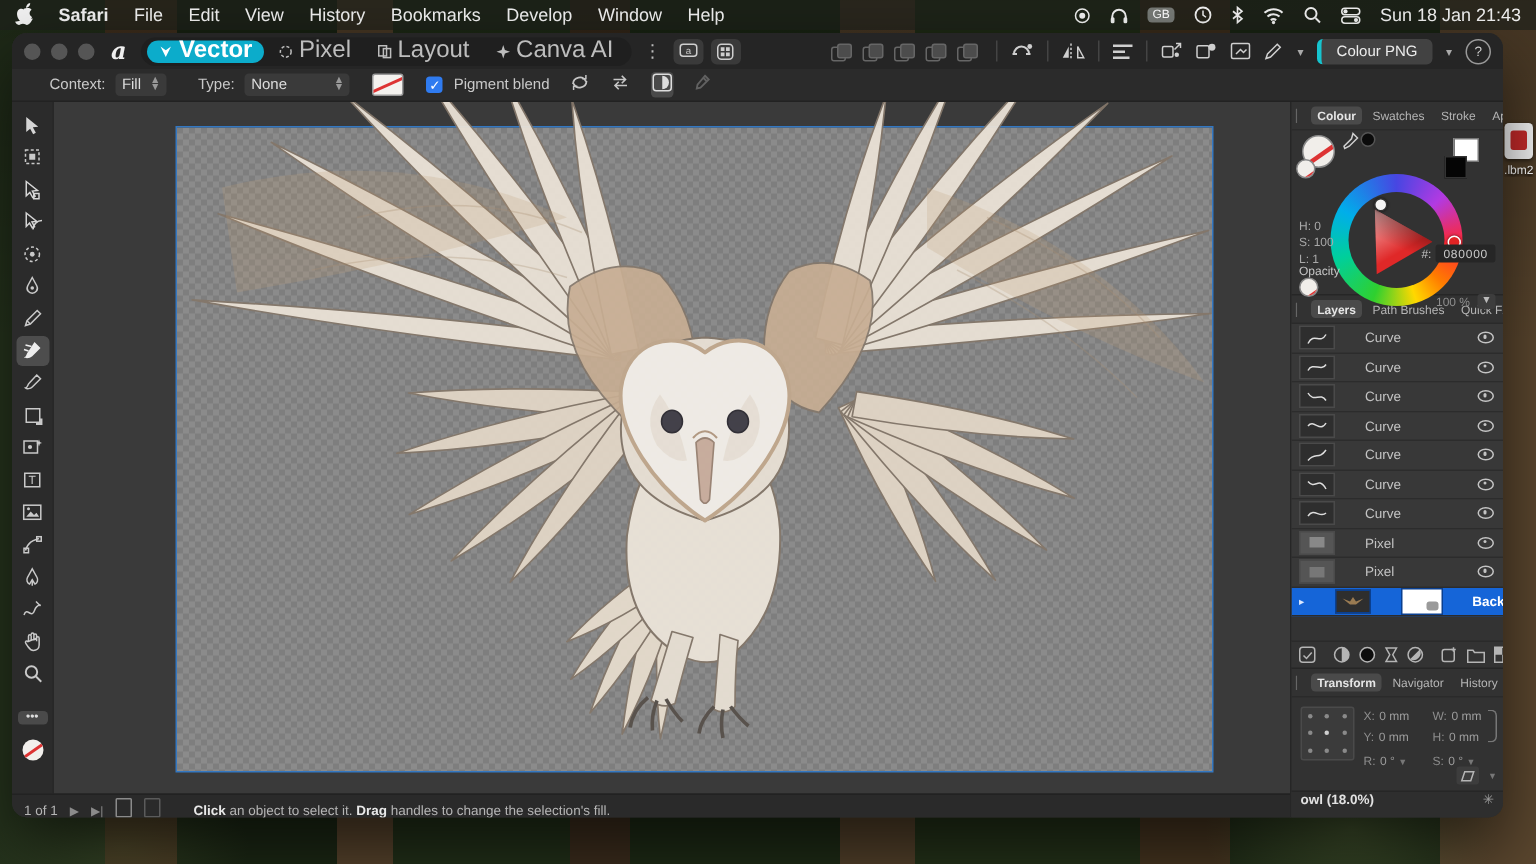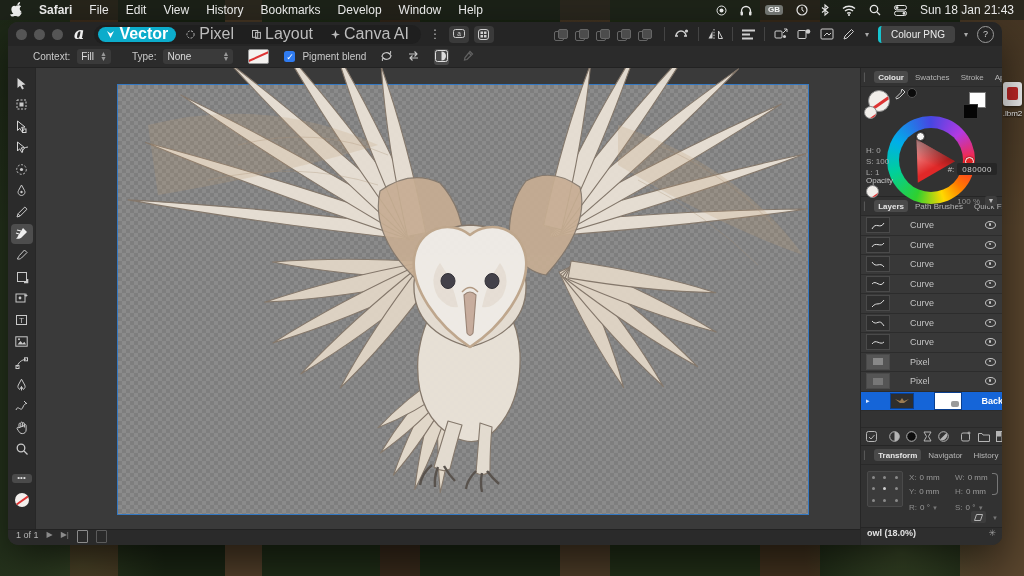--- a/index.html
+++ b/index.html
@@ -17,21 +17,21 @@
       #57432c 225px 262px, #223019 262px 380px, #3c2d1d 380px 420px,
       #1e2b16 420px 560px, #52402a 560px 610px, #243219 610px 760px,
       #463520 760px 820px, #1f2c17 820px 960px, #5a462e 960px 1024px)}
   
   #menubar{left:0;top:0;width:1024px;height:20px;background:rgba(30,33,28,.66);
     color:#f1f1f1;font-size:12px;display:flex;align-items:center;padding:0 10px;box-sizing:border-box}
   #menubar .mi{margin-right:17px;white-space:nowrap}
   #menubar .app{font-weight:bold}
   .mbicons{margin-left:auto;display:flex;align-items:center;gap:13px}
   .mbicons svg{display:block}
-  .kbd{background:#777a76;color:#fff;font-size:8px;font-weight:bold;border-radius:3px;padding:1px 3px;line-height:1}
+  .kbd{background:#777a76;color:#fff;font-size:8px;font-weight:normal;border-radius:3px;padding:1px 3px;line-height:1}
   .clock{font-size:12px;white-space:nowrap}
   
   #win{left:8px;top:22px;width:994px;height:523px;background:#2e2e2e;border-radius:10px;
        box-shadow:0 20px 45px rgba(0,0,0,.6);overflow:hidden}
   
   #titlebar{left:0;top:0;width:100%;height:24px;background:#252525;display:flex;align-items:center;padding:0 8px;box-sizing:border-box}
   .tl{width:11px;height:11px;border-radius:50%;background:#555;margin-right:7px}
   .alogo{color:#eee;font-family:"DejaVu Serif",serif;font-style:italic;font-weight:bold;font-size:16px;margin:0 10px 2px 4px}
   #personas{background:#1f1f1f;border-radius:12px;height:19px;display:flex;align-items:center;padding:0 4px;gap:2px}
   .persona{color:#bdbdbd;font-size:16px;display:flex;align-items:center;gap:4px;padding:0 8px;height:15px;border-radius:9px}
@@ -72,21 +72,21 @@
   .tool svg{display:block}
   .tooldots{width:20px;height:9px;border-radius:3px;background:#4a4a4a;color:#ddd;font-size:8px;line-height:7px;text-align:center;margin:14px 0 10px}
   .nofillc{width:14px;height:14px;border-radius:50%;background:#f2efec;position:relative;overflow:hidden}
   .nofillc:after{content:"";position:absolute;left:-2px;top:6px;width:20px;height:2px;background:#d33;transform:rotate(-35deg)}
   
   #canvasarea{left:28px;top:46px;width:824px;bottom:16px;background:#3a3a3a;overflow:hidden}
   #artboard{left:82px;top:17px;width:690px;height:429px;outline:1px solid #3478c2;
     background:repeating-conic-gradient(#8b8b8b 0% 25%, #7e7e7e 0% 50%) 0 0/8px 8px}
   
   #statusbar{left:0;bottom:0;width:852px;height:16px;background:#2a2a2a;border-top:1px solid #222;
-    display:flex;align-items:flex-start;font-size:9px;color:#b5b5b5;padding:0 8px;box-sizing:border-box;gap:8px}
+    display:flex;align-items:flex-end;font-size:9px;color:#b5b5b5;padding:0 8px;box-sizing:border-box;gap:8px}
   #statusbar b{color:#e8e8e8}
   .sic{color:#8b8b8b;font-size:8px}
   .pgic{width:9px;height:11px;border:1px solid #8b8b8b;border-radius:1px}
   
   #rpanel{right:0;top:46px;width:142px;bottom:0;background:#323232;border-left:1px solid #262626;
     display:flex;flex-direction:column;font-size:8px;color:#c6c6c6;box-sizing:border-box}
   .ptabs{display:flex;align-items:center;gap:3px;padding:3px 3px;border-bottom:1px solid #2a2a2a;white-space:nowrap}
   .grip{color:#666;margin-right:1px}
   .ptab{padding:1.5px 4px;border-radius:3px;color:#b5b5b5}
   .ptab.sel{background:#4a4a4a;color:#e6e6e6;font-weight:bold}
@@ -540,20 +540,21 @@
         </svg>
     </div>
   </div>
 
   <div id="statusbar" class="ab">
     <span>1 of 1</span>
     <span class="sic">▶</span>
     <span class="sic">▶|</span>
     <span class="pgic"></span>
     <span class="pgic" style="opacity:.5"></span>
+    <span style="margin-left:14px"><b>Click</b><span> an object to select it. </span><b>Drag</b><span> handles to change the selection's fill.</span></span>
   </div>
 
   <div id="rpanel" class="ab">
 
     <div id="colour">
       <div class="ptabs">
         <span class="grip">▏</span>
         <span class="ptab sel">Colour</span>
         <span class="ptab">Swatches</span>
         <span class="ptab">Stroke</span>

